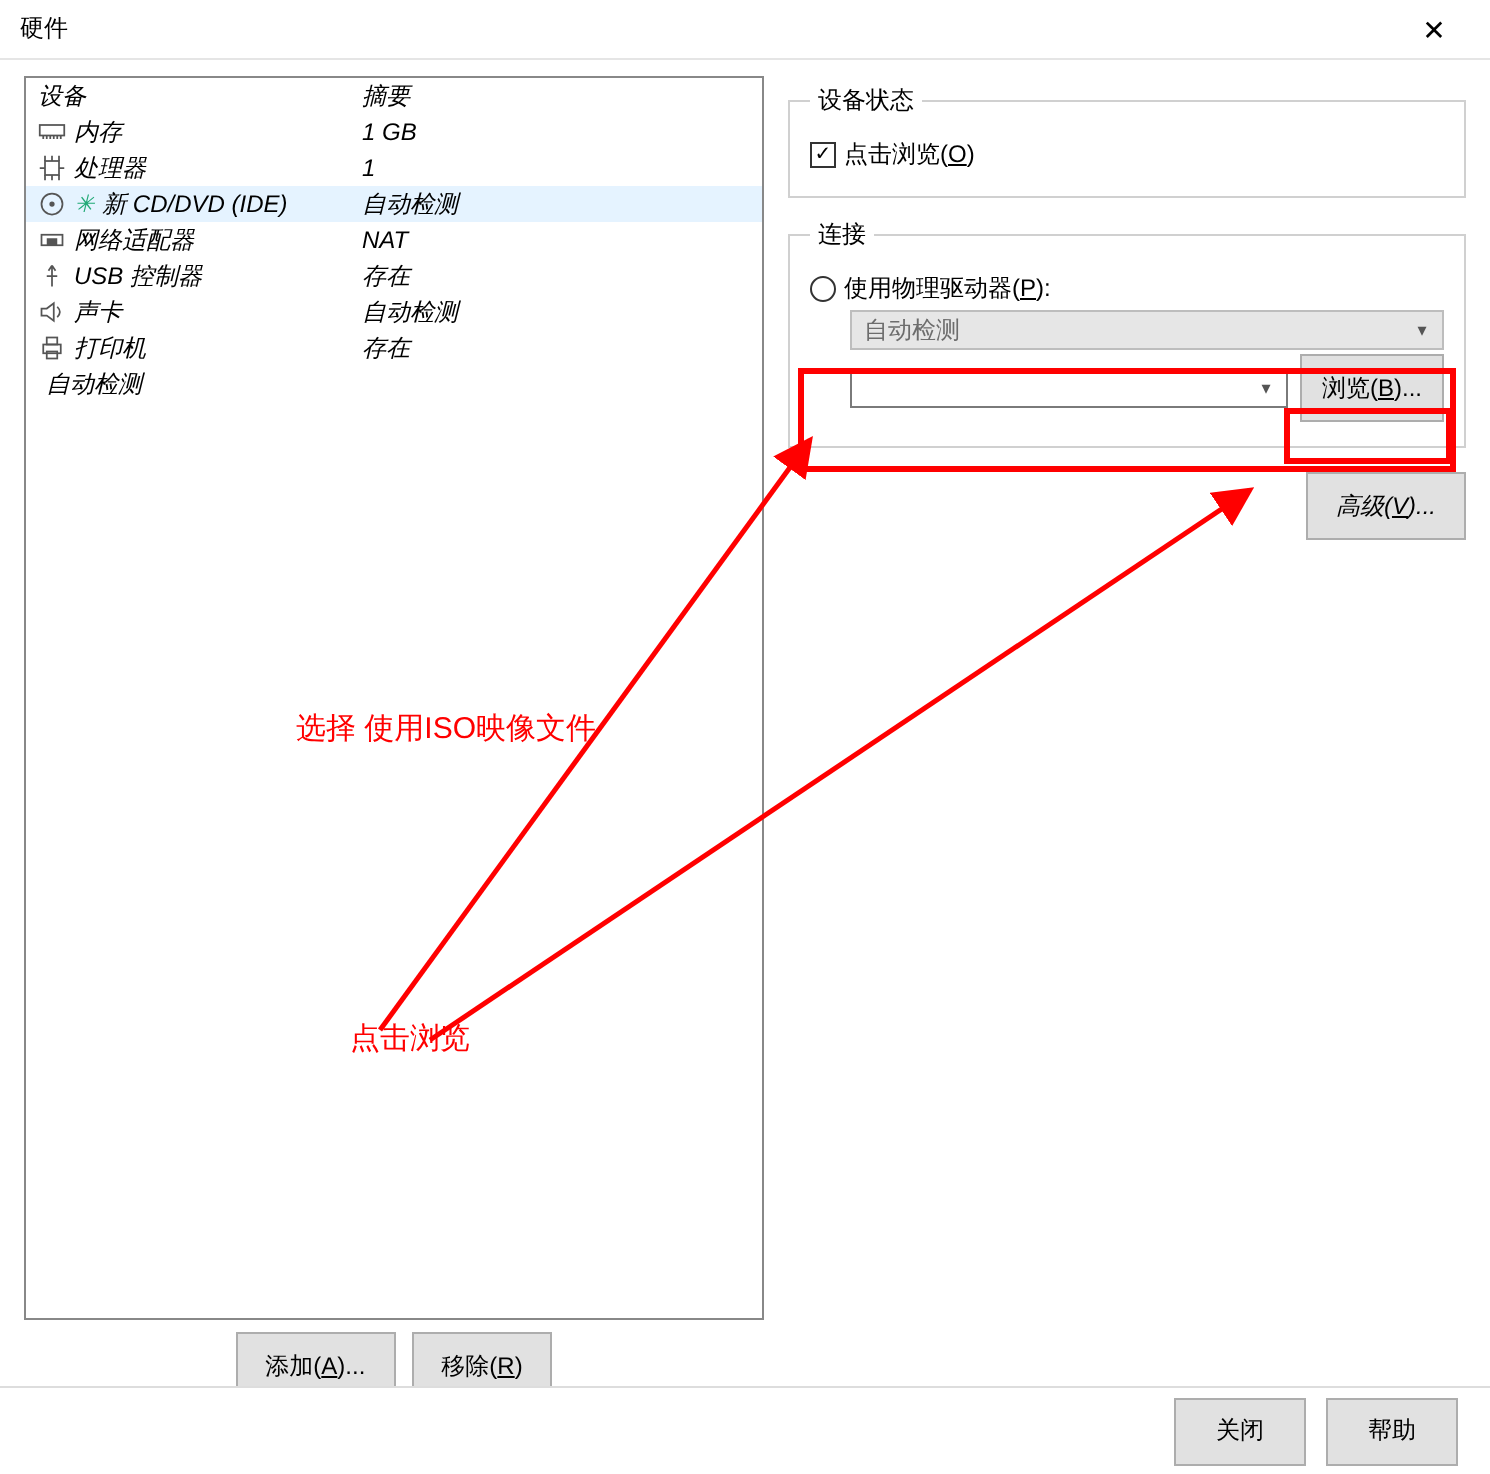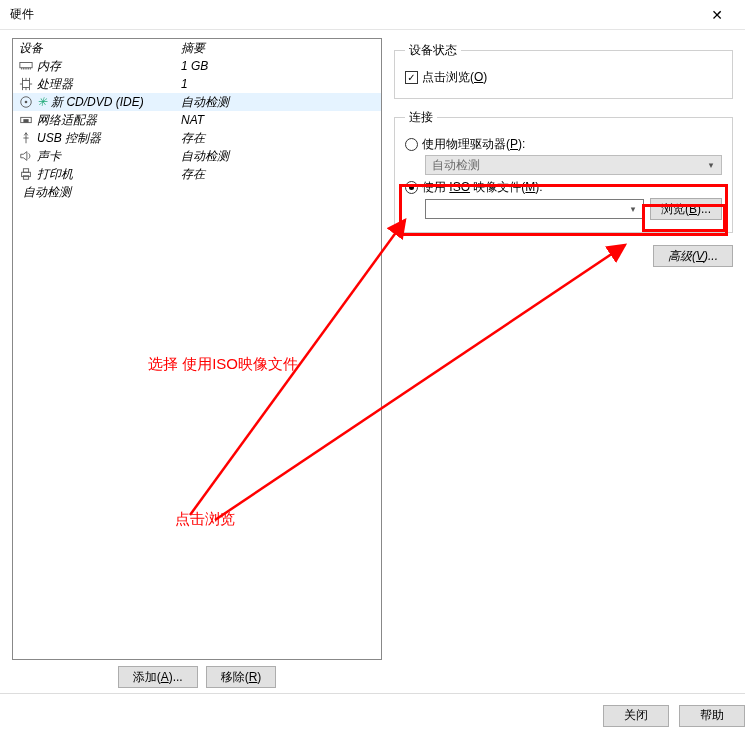--- a/index.html
+++ b/index.html
@@ -64,21 +64,21 @@
 
   .left-btns {
     margin-top:6px;
     display:flex;
     justify-content:center;
     gap:8px;
     height:24px;
   }
   button.win {
     font: inherit;
-    height:22px;
+    height:34px;
     padding: 0 14px;
     background: #e1e1e1;
     border: 1px solid #adadad;
     cursor:pointer;
   }
   .u { text-decoration: underline; }
 
   fieldset.group {
     border:1px solid #d0d0d0;
     margin: 0 0 10px 0;
@@ -133,20 +133,21 @@
 
   .footer {
     position:absolute;
     left:0; right:0; bottom:0;
     height:44px;
     border-top:1px solid #ddd;
     display:flex;
     align-items:center;
     justify-content:flex-end;
     gap:10px;
+    padding-right:16px;
     background:#fff;
   }
   .footer button.win { padding: 0 20px; }
 
   .watermark {
     position:absolute;
     right:12px; bottom:6px;
     color:#d9d9d9;
     font-size:14px;
     letter-spacing:0.5px;
@@ -293,28 +294,20 @@
             <span>使用物理驱动器(</span><span class="u">P</span><span>):</span>
           </span>
         </div>
         <div class="row" style="margin-left:20px;">
           <div class="combo disabled" style="flex:1;">
             <span class="val">自动检测</span>
             <span class="arrow">▾</span>
           </div>
         </div>
 
-        <div class="row" style="margin-top:4px;">
-          <span class="rdo">
-              <span class="dot"></span>
-            </span>
-          <span>
-            <span>使用 </span><span class="u">ISO</span><span> 映像文件(</span><span class="u">M</span><span>):</span>
-          </span>
-        </div>
         <div class="row" style="margin-left:20px; gap:6px;">
           <div class="combo" style="flex:1;">
             <span class="val"></span>
             <span class="arrow">▾</span>
           </div>
           <button class="win" style="padding:0 10px;">
             <span>浏览(</span><span class="u">B</span><span>)...</span>
           </button>
         </div>
 

